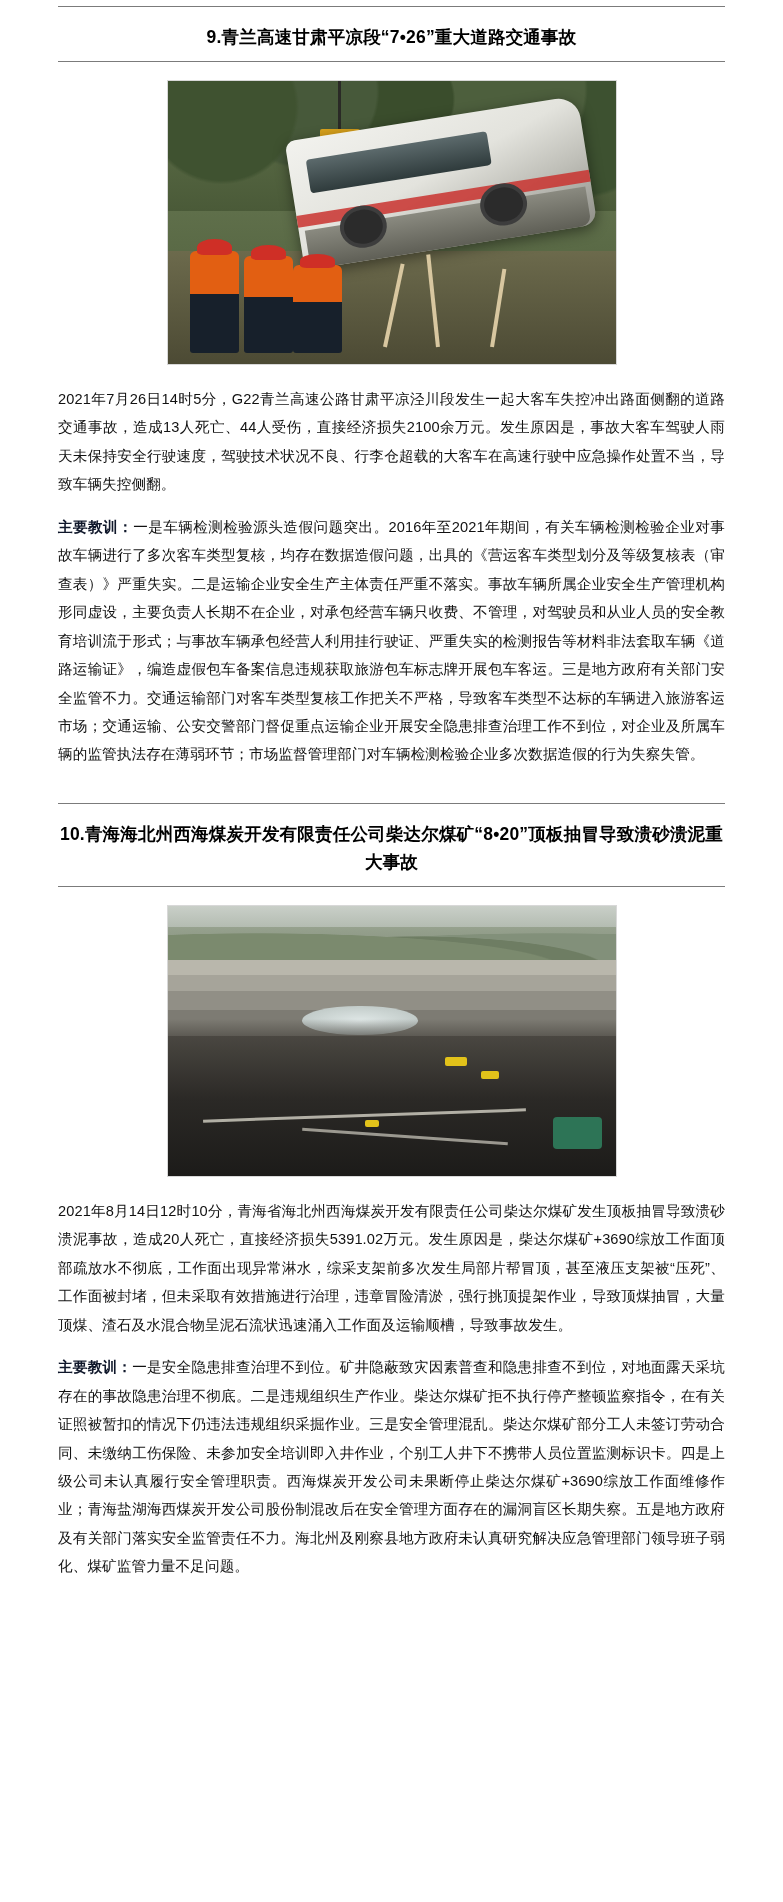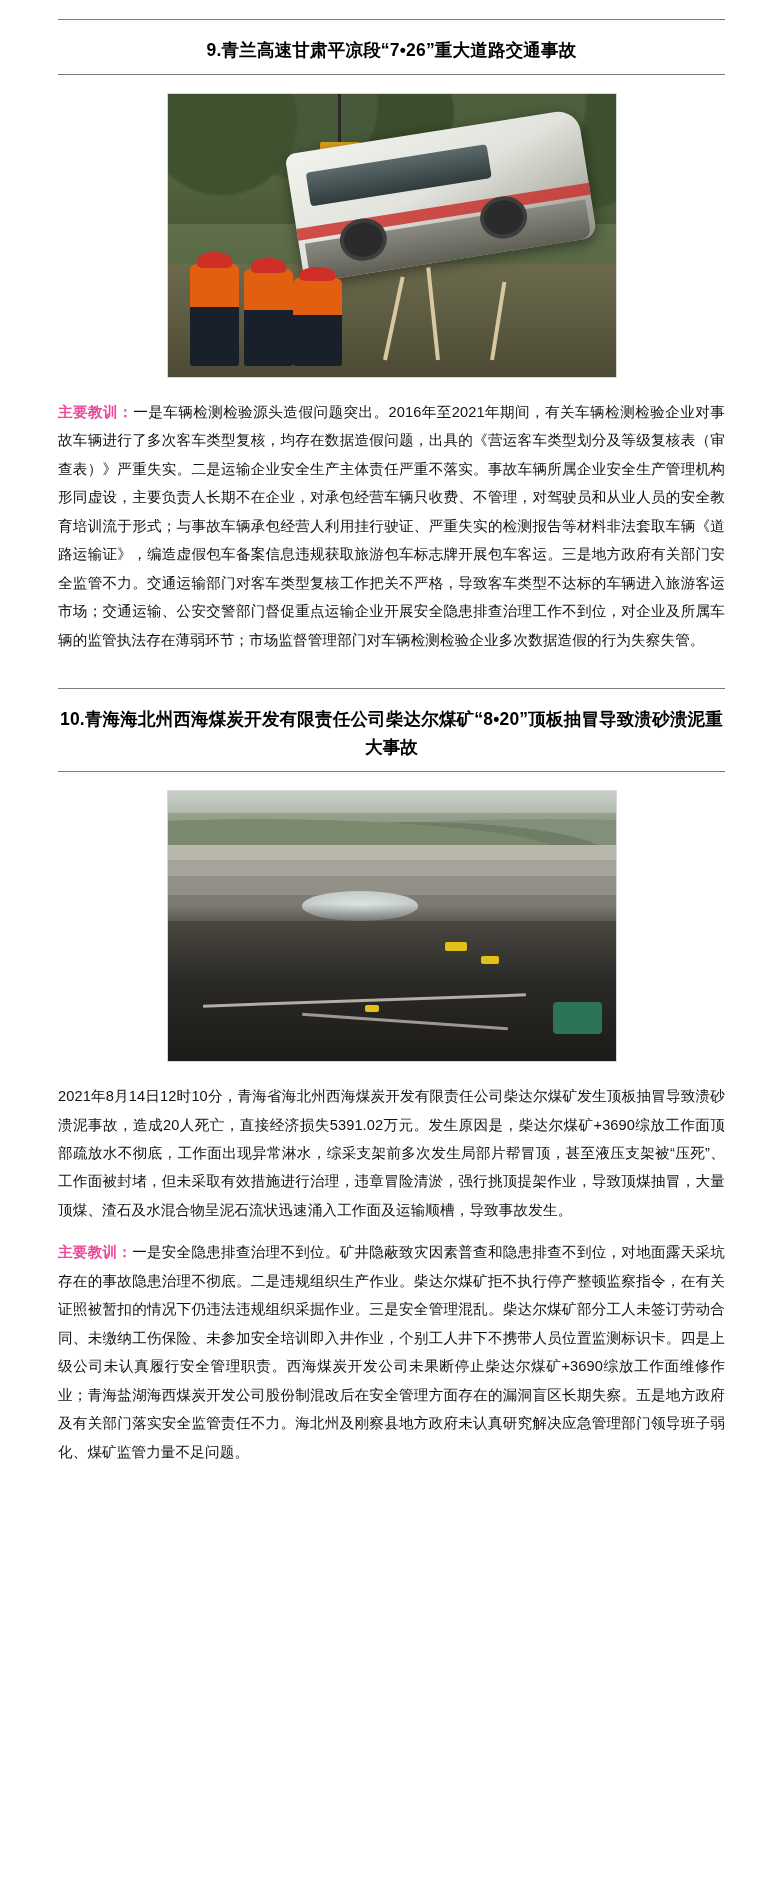--- a/index.html
+++ b/index.html
@@ -40,21 +40,21 @@
   .title-rule-bottom {
     border-bottom: 1px solid #7b7b7b;
     margin: 0;
     height: 0;
   }
   .title-wrap {
     position: relative;
     margin: 8px 0 18px 0;
   }
   .title-wrap.first {
-    margin-top: 19px;
+    margin-top: 6px;
   }
   .photo {
     margin: 0 auto 20px auto;
     display: block;
     border: 1px solid #d8d8d8;
     box-sizing: border-box;
     position: relative;
     overflow: hidden;
   }
   .photo-1 {
@@ -69,21 +69,21 @@
     font-size: 14.6px;
     line-height: 1.95;
     text-align: justify;
     text-justify: inter-ideograph;
     margin: 0 0 14px 0;
     color: #111;
     letter-spacing: 0.1px;
   }
   .para:last-child { margin-bottom: 0; }
   .lesson-label {
-    color: #ec4899;
+    color: #0f172a;
     font-weight: bold;
   }
   .block-gap { height: 26px; }
 
   
   .img1 {
     background: linear-gradient(#6f7f58, #4c5c3a);
   }
   .i1-sky {
     position: absolute; left: 0; top: 0; width: 100%; height: 28%;
@@ -291,20 +291,21 @@
         <div class="i1-helmet"></div>
       </div>
       <div class="i1-fire-2">
         <div class="i1-helmet"></div>
       </div>
       <div class="i1-fire-3">
         <div class="i1-helmet"></div>
       </div>
     </div>
 
+    <p class="para">2021年7月26日14时5分，G22青兰高速公路甘肃平凉泾川段发生一起大客车失控冲出路面侧翻的道路交通事故，造成13人死亡、44人受伤，直接经济损失2100余万元。发生原因是，事故大客车驾驶人雨天未保持安全行驶速度，驾驶技术状况不良、行李仓超载的大客车在高速行驶中应急操作处置不当，导致车辆失控侧翻。</p>
 
     <p class="para"><span class="lesson-label">主要教训：</span><span>一是车辆检测检验源头造假问题突出。2016年至2021年期间，有关车辆检测检验企业对事故车辆进行了多次客车类型复核，均存在数据造假问题，出具的《营运客车类型划分及等级复核表（审查表）》严重失实。二是运输企业安全生产主体责任严重不落实。事故车辆所属企业安全生产管理机构形同虚设，主要负责人长期不在企业，对承包经营车辆只收费、不管理，对驾驶员和从业人员的安全教育培训流于形式；与事故车辆承包经营人利用挂行驶证、严重失实的检测报告等材料非法套取车辆《道路运输证》，编造虚假包车备案信息违规获取旅游包车标志牌开展包车客运。三是地方政府有关部门安全监管不力。交通运输部门对客车类型复核工作把关不严格，导致客车类型不达标的车辆进入旅游客运市场；交通运输、公安交警部门督促重点运输企业开展安全隐患排查治理工作不到位，对企业及所属车辆的监管执法存在薄弱环节；市场监督管理部门对车辆检测检验企业多次数据造假的行为失察失管。</span></p>
   </div>
 
   <div class="block-gap"></div>
 
   <div class="section">
 
     <div class="title-wrap">
       <div class="title-rule-top"></div>

